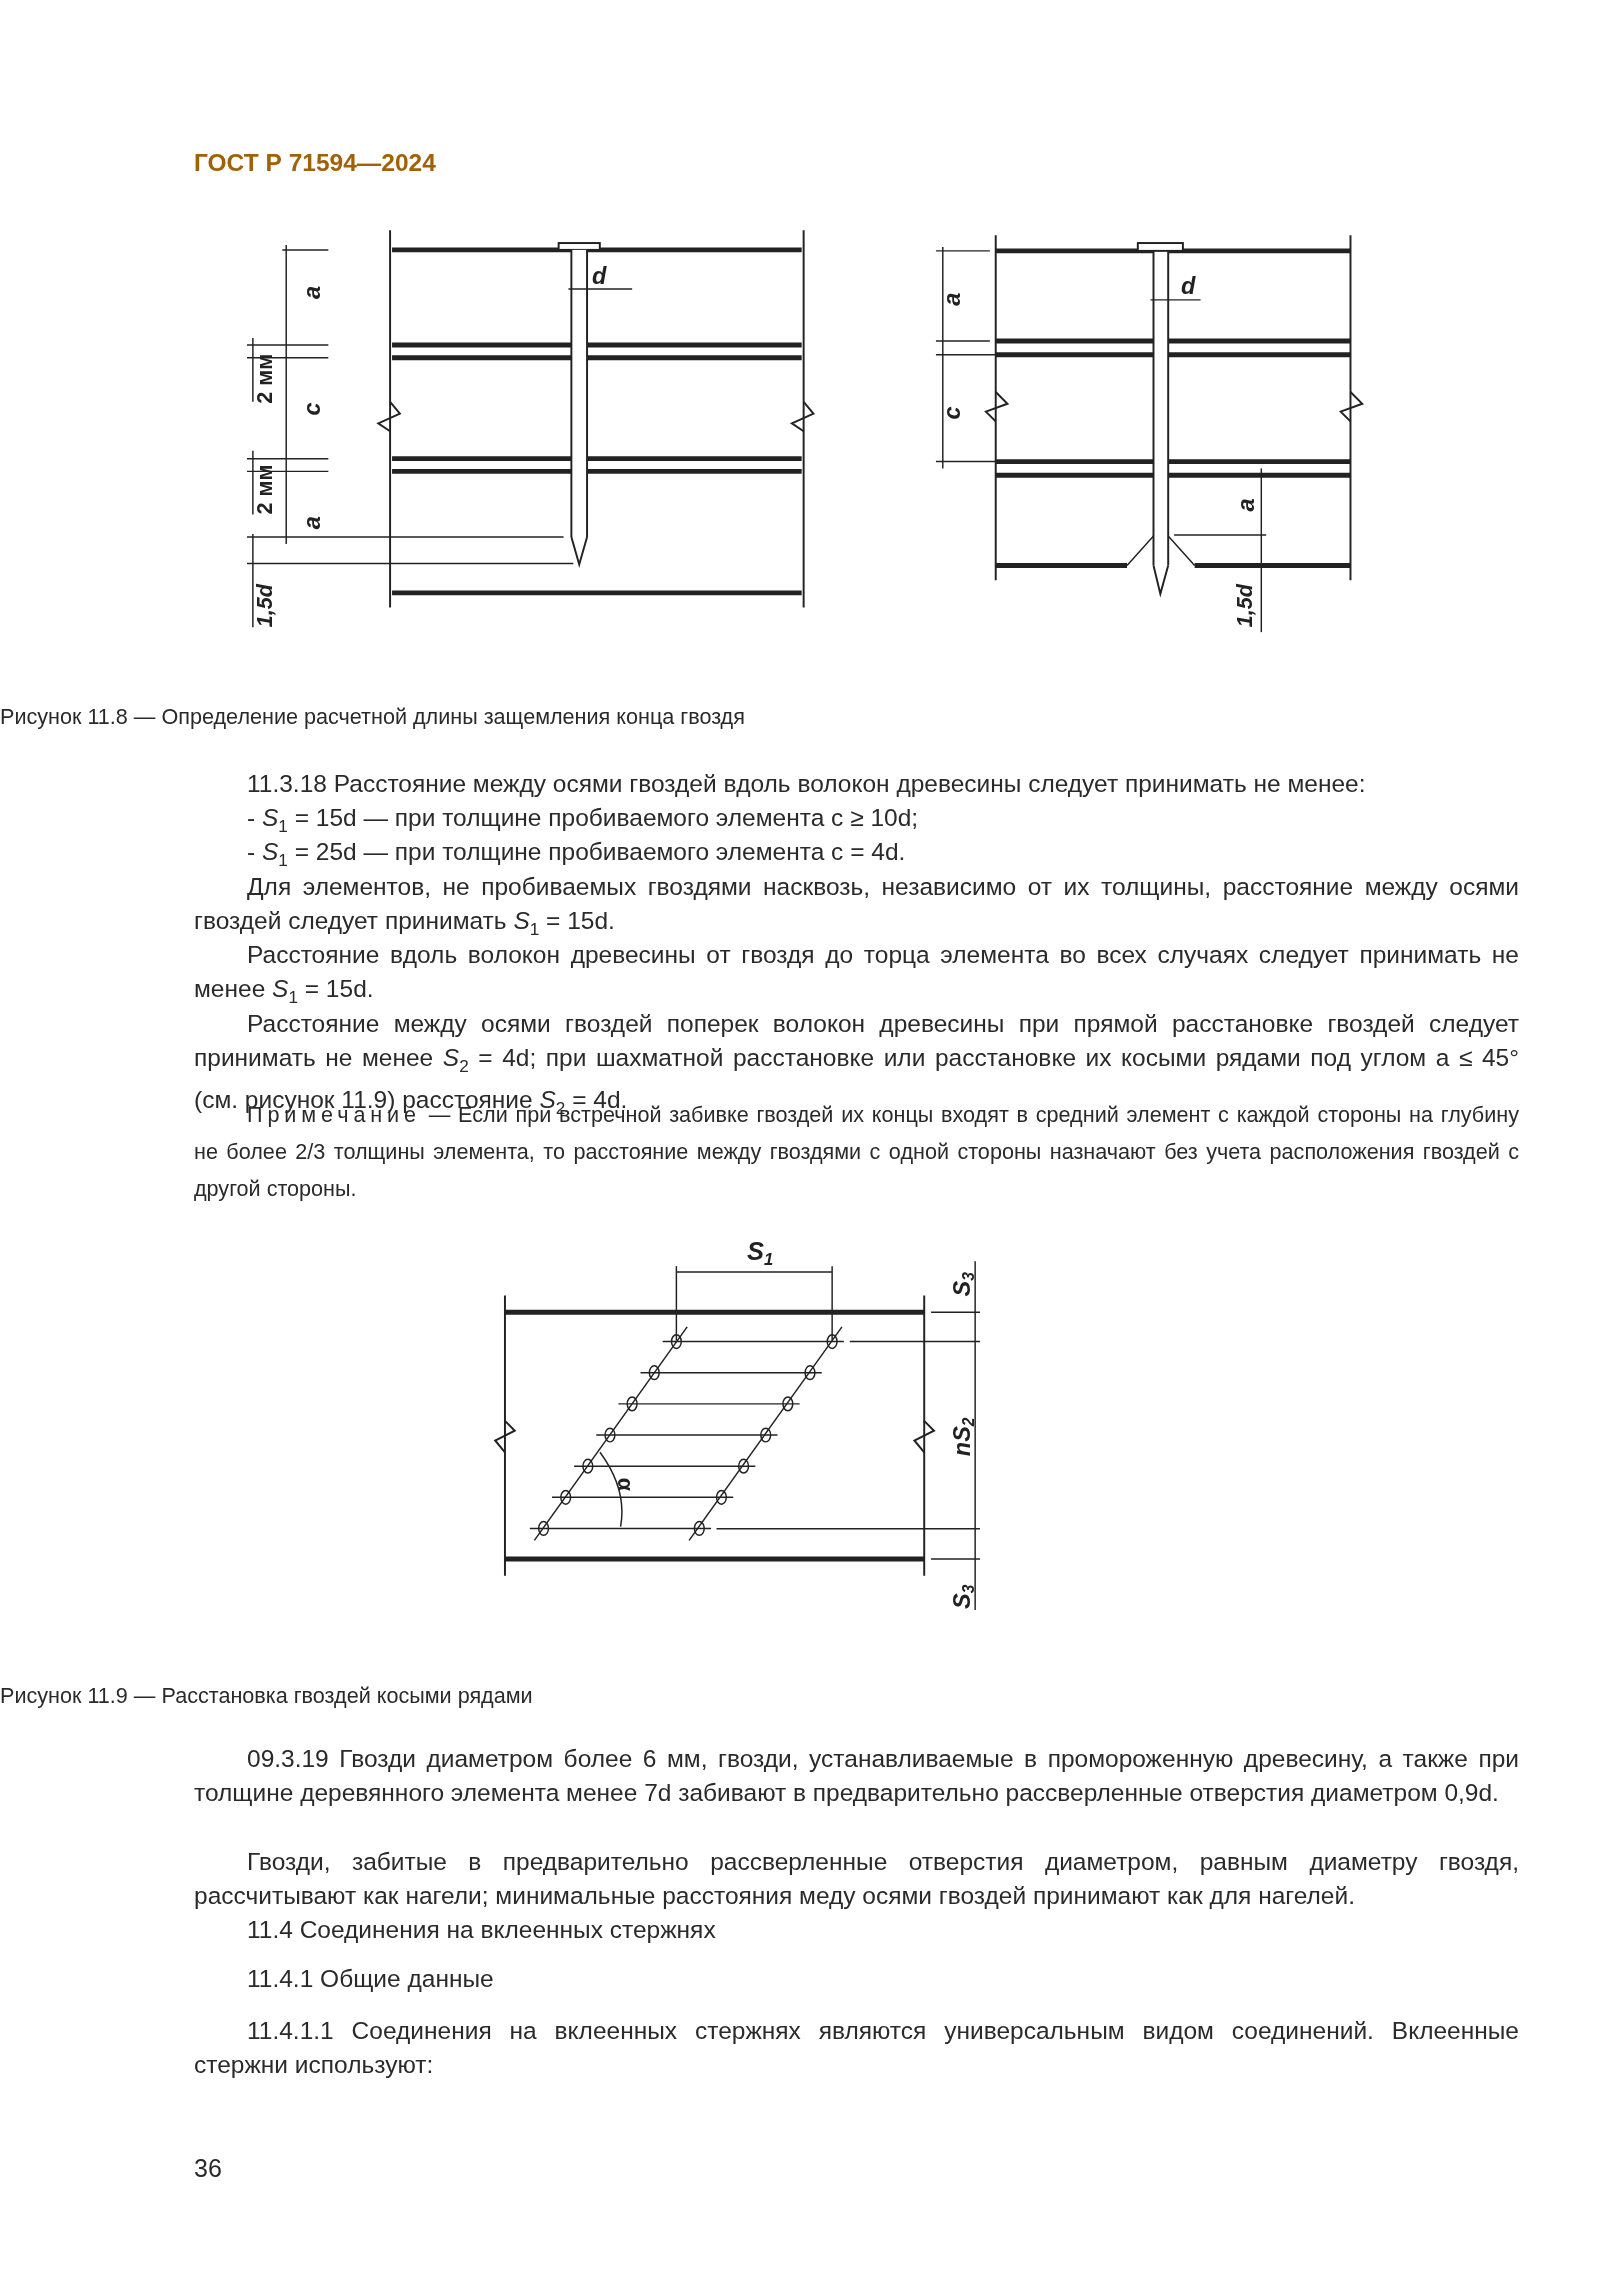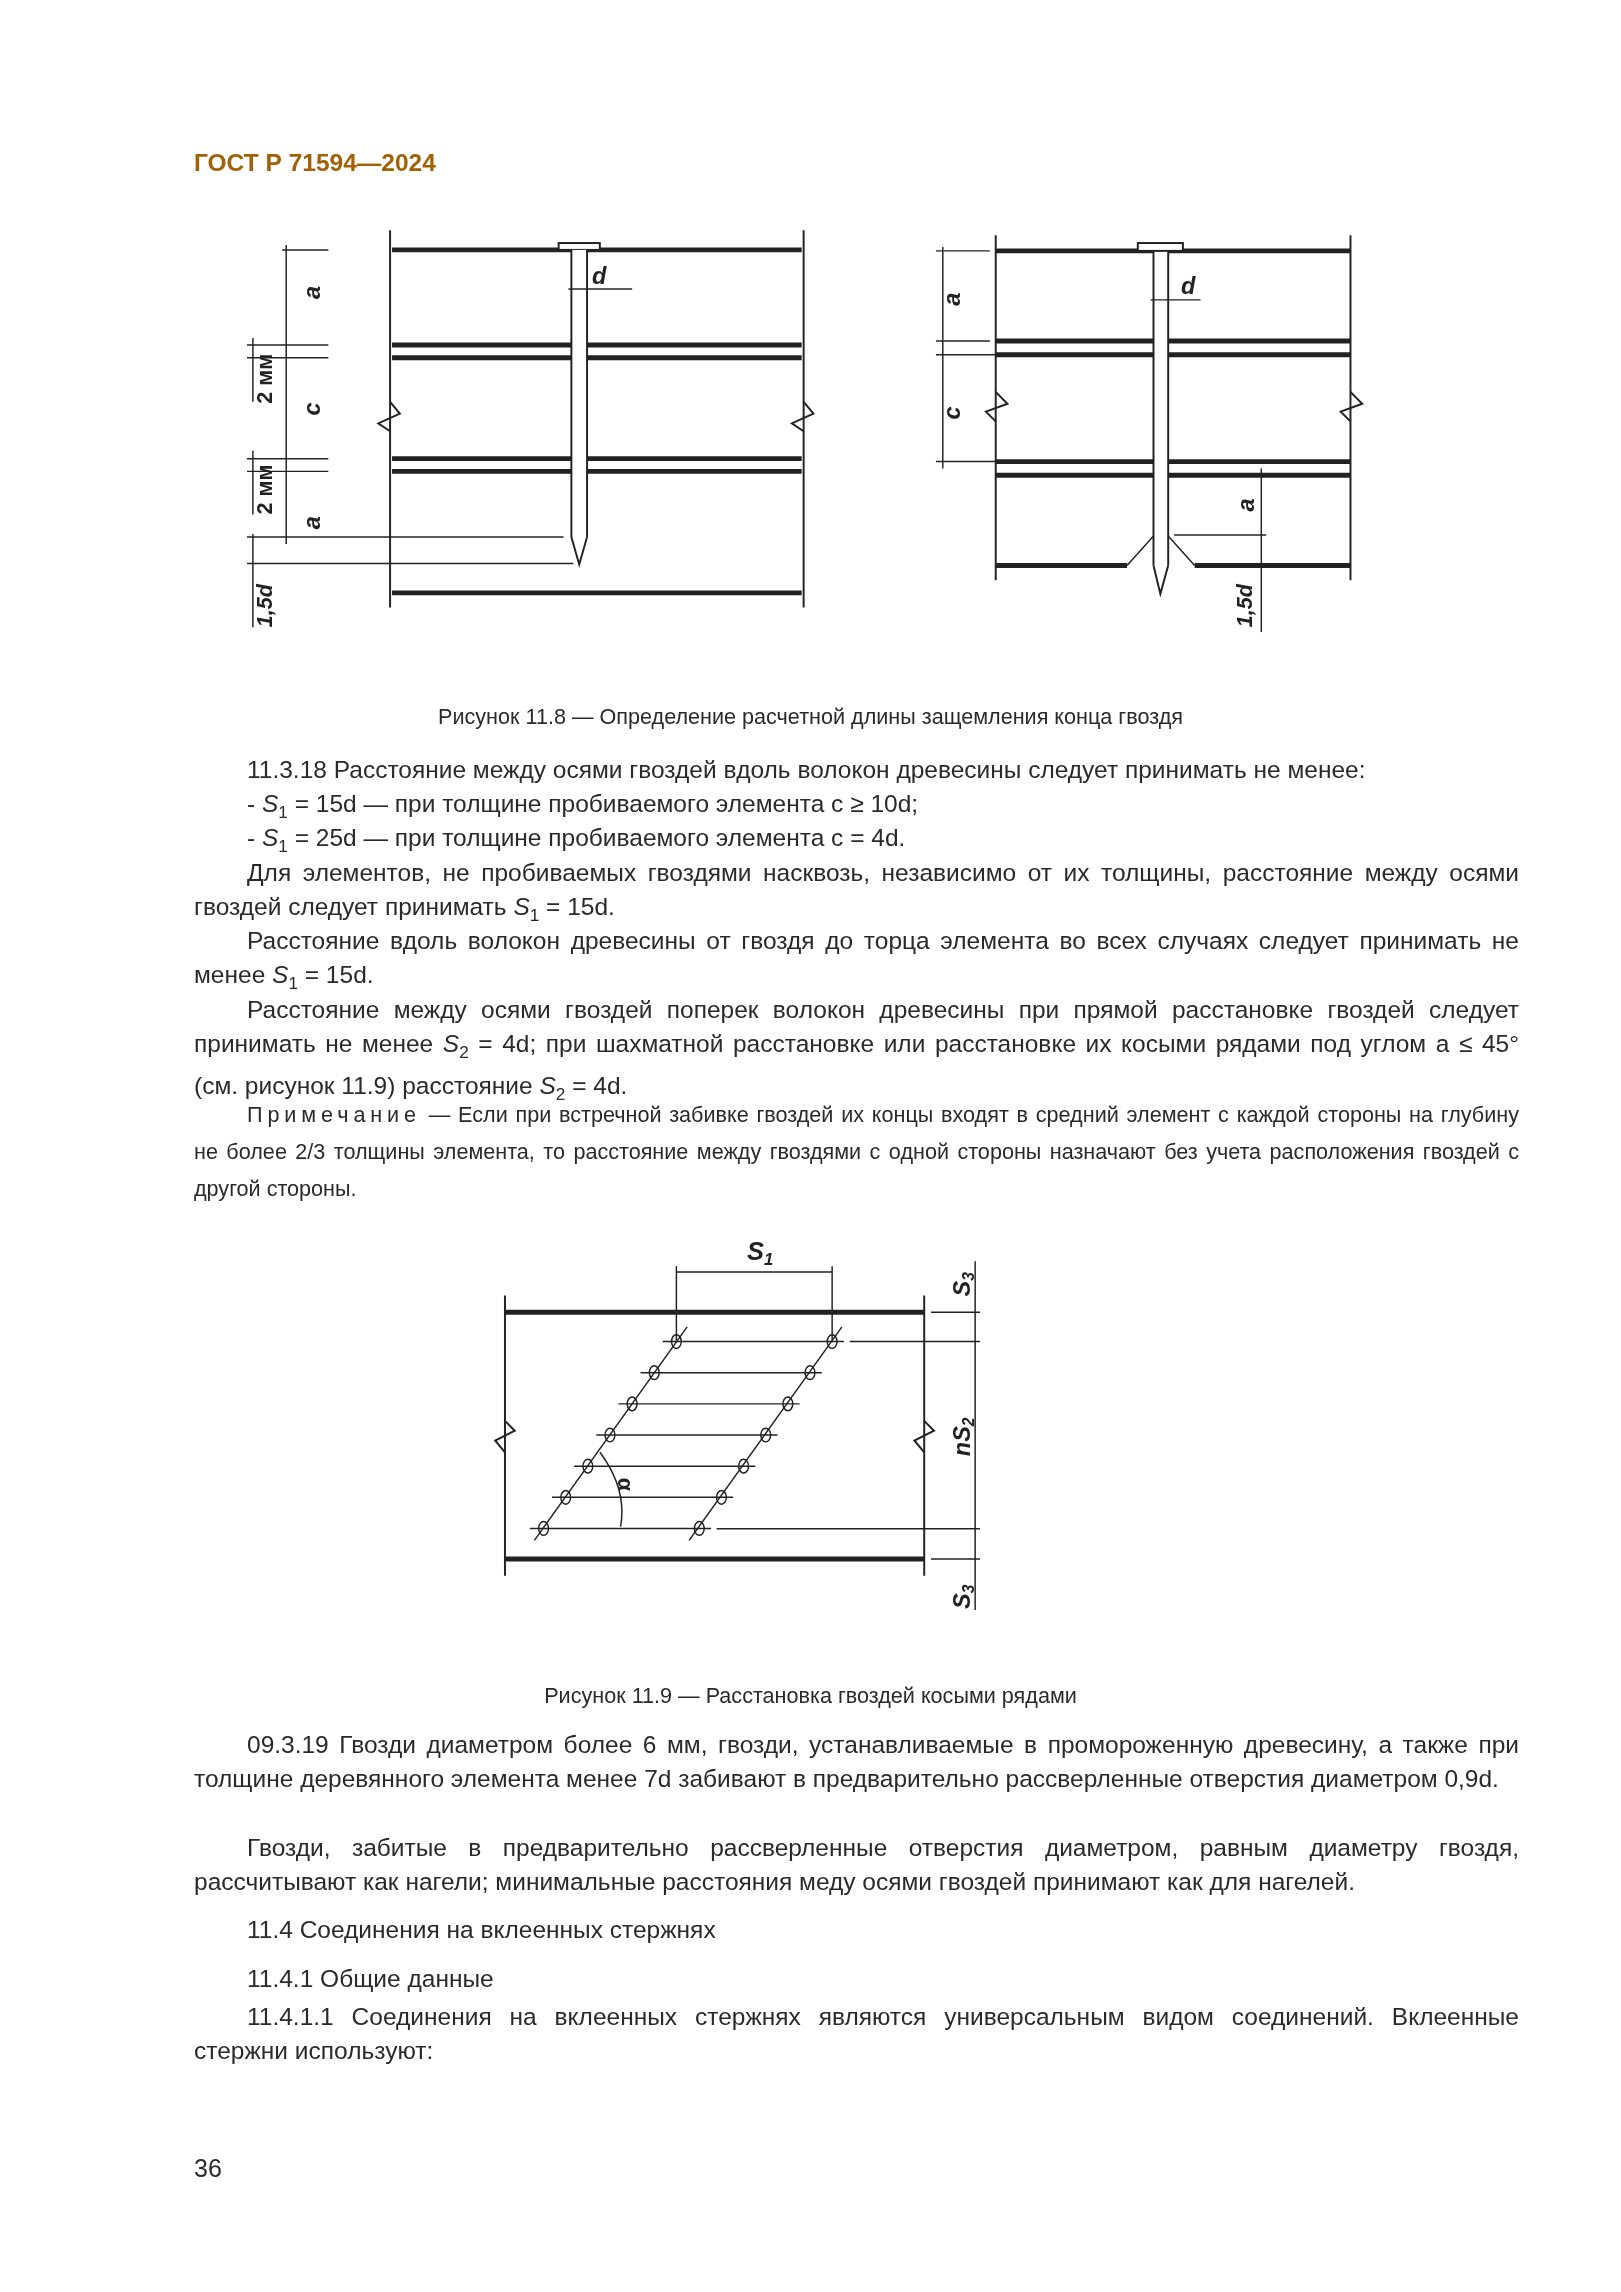--- a/index.html
+++ b/index.html
@@ -1,22 +1,22 @@
 <!DOCTYPE html>
 <html><head>
 <meta charset="utf-8">
 <style>
   html,body{margin:0;padding:0;background:#fff;}
   body{width:1621px;height:2293px;position:relative;overflow:hidden;color:#2a2a2a;
        font-family:"Liberation Sans",sans-serif;}
   .abs{position:absolute;}
   #header{left:194px;top:149px;font-size:24.5px;font-weight:bold;color:#a16207;}
   svg text{font-family:"Liberation Sans",sans-serif;fill:#222;}
-  .cap{font-size:21.6px;text-align:center;width:1621px;left:0;}
-  .p{left:194px;width:1325px;font-size:24.5px;line-height:34px;text-align:justify;}
+  .cap{font-size:21.6px;text-align:left;width:1621px;left:0;}
+  .p{left:194px;width:1325px;font-size:24.5px;line-height:34px;text-align:justify;margin-top:14px;}
   .ind{text-indent:53px;}
   .p i{font-style:italic;}
   .note{left:194px;width:1325px;font-size:21.6px;line-height:37px;text-align:justify;}
   .spaced{letter-spacing:4.9px;}
   .h{left:247px;font-size:24.5px;font-weight:normal;}
   #page-num{left:194px;top:2154px;font-size:25px;}
   sub{font-size:0.7em;}
 </style>
 </head>
 <body>

